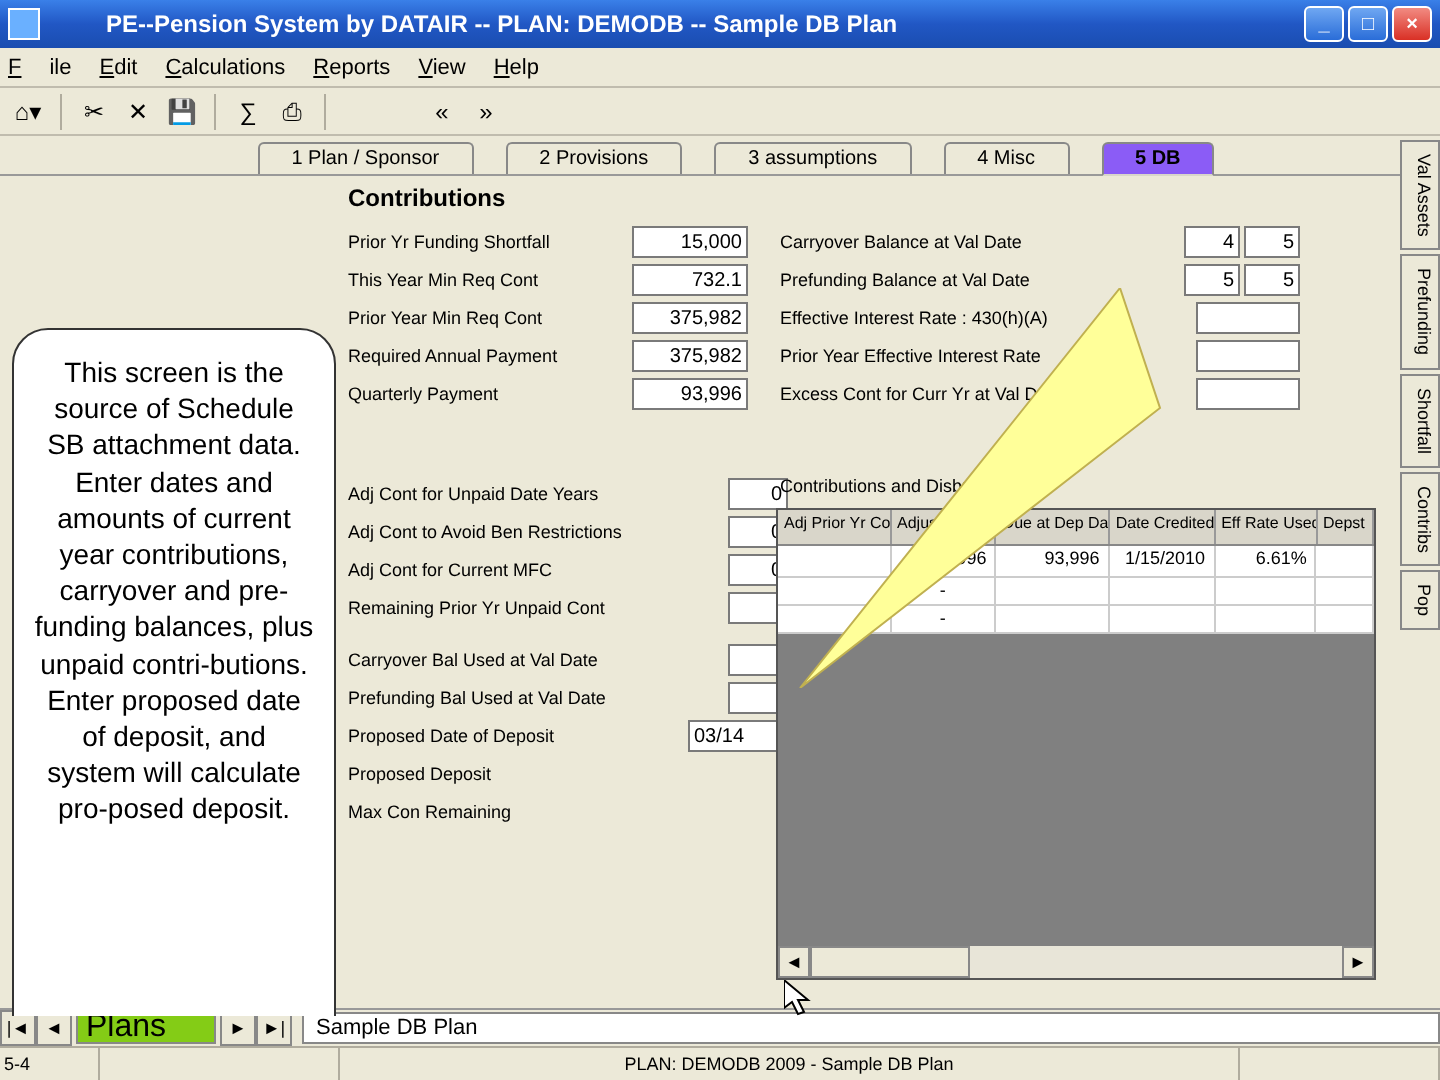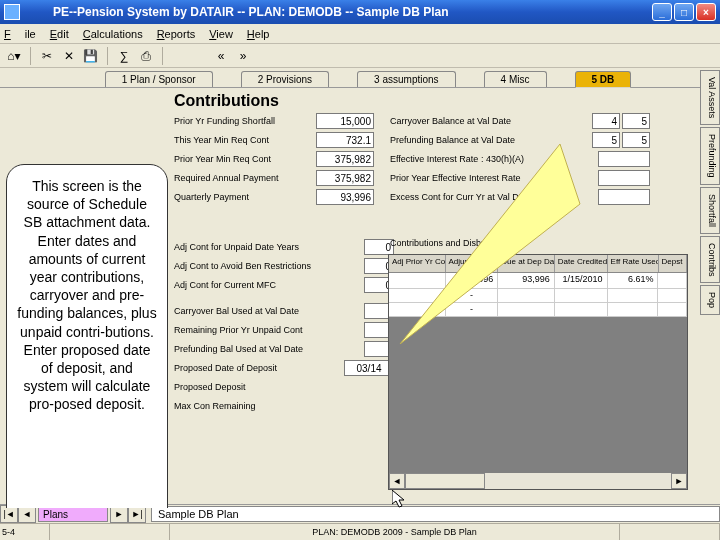--- a/index.html
+++ b/index.html
@@ -67,53 +67,53 @@
     width: 20px; height: 20px;
     border: 1px solid transparent;
     display: flex; align-items: center; justify-content: center;
     font-size: 12px;
     cursor: pointer;
   }
   .tsep { width: 1px; height: 18px; background: #b0ac9e; margin: 0 4px; }
   .tabrow {
     display: flex;
     justify-content: center;
-    gap: 28px;
+    gap: 16px;
     padding: 3px 0 0 16px;
     background: #ece9d8;
     border-bottom: 1px solid #999;
     font-size: 10px;
   }
   .tab {
     padding: 2px 16px;
     border: 1px solid #888;
     border-bottom: none;
     background: #ece9d8;
     border-radius: 3px 3px 0 0;
     cursor: pointer;
     white-space: nowrap;
   }
   .tab.active {
-    background: #eab308;
+    background: #8b5cf6;
     font-weight: bold;
     border-bottom: 1px solid #d9d6ca;
     margin-bottom: -1px;
   }
   .content {
     position: relative;
     height: 420px;
     background: #ece9d8;
     overflow: hidden;
   }
   .panel-title {
     position: absolute;
     left: 174px; top: 4px;
     font-weight: bold;
     color: #000;
-    font-size: 16px;
+    font-size: 12px;
   }
   .leftfields {
     position: absolute;
     left: 174px;
     top: 24px;
     width: 200px;
   }
   .leftfields2 {
     position: absolute;
     left: 174px;
@@ -290,24 +290,24 @@
   .navbtn {
     width: 18px; height: 18px;
     border: 1px solid #888;
     background: #ece9d8;
     display: flex; align-items: center; justify-content: center;
     font-size: 9px;
     cursor: pointer;
   }
   .navfield {
     border: 1px solid #888;
-    background: #f0abfc;
+    background: #84cc16;
     height: 16px;
     padding: 0 4px;
-    font-size: 10px;
+    font-size: 16px;
     display: flex;
     align-items: center;
     margin: 0 2px;
     min-width: 70px;
   }
   .navtitle {
     border: 1px solid #888;
     background: #fff;
     height: 16px;
     padding: 0 6px;
@@ -438,35 +438,35 @@
         <input style="width: 30px;" value="0">
       </div>
     <div class="row">
         <label>Adj Cont to Avoid Ben Restrictions</label>
         <input style="width: 30px;" value="0">
       </div>
     <div class="row">
         <label>Adj Cont for Current MFC</label>
         <input style="width: 30px;" value="0">
       </div>
+    <div class="row">
+        <label>Remaining Prior Yr Unpaid Cont</label>
+        <input style="width: 30px;" value="">
+      </div>
     <div class="row" style="margin-top:8px">
         <label>Carryover Bal Used at Val Date</label>
         <input style="width: 30px;" value="">
       </div>
     <div class="row">
-        <label>Remaining Prior Yr Unpaid Cont</label>
-        <input style="width: 30px;" value="">
-      </div>
-    <div class="row">
         <label>Prefunding Bal Used at Val Date</label>
         <input style="width: 30px;" value="">
       </div>
     <div class="row">
         <label>Proposed Date of Deposit</label>
-        <input style="width: 50px; text-align: center;" value="03/14">
+        <input style="width: 50px; text-align: left;" value="03/14">
       </div>
     <div class="row">
         <label>Proposed Deposit</label>
       </div>
     <div class="row">
         <label>Max Con Remaining</label>
       </div>
   </div>
 
   <div class="grouplabel">Contributions and Disbursements</div>

